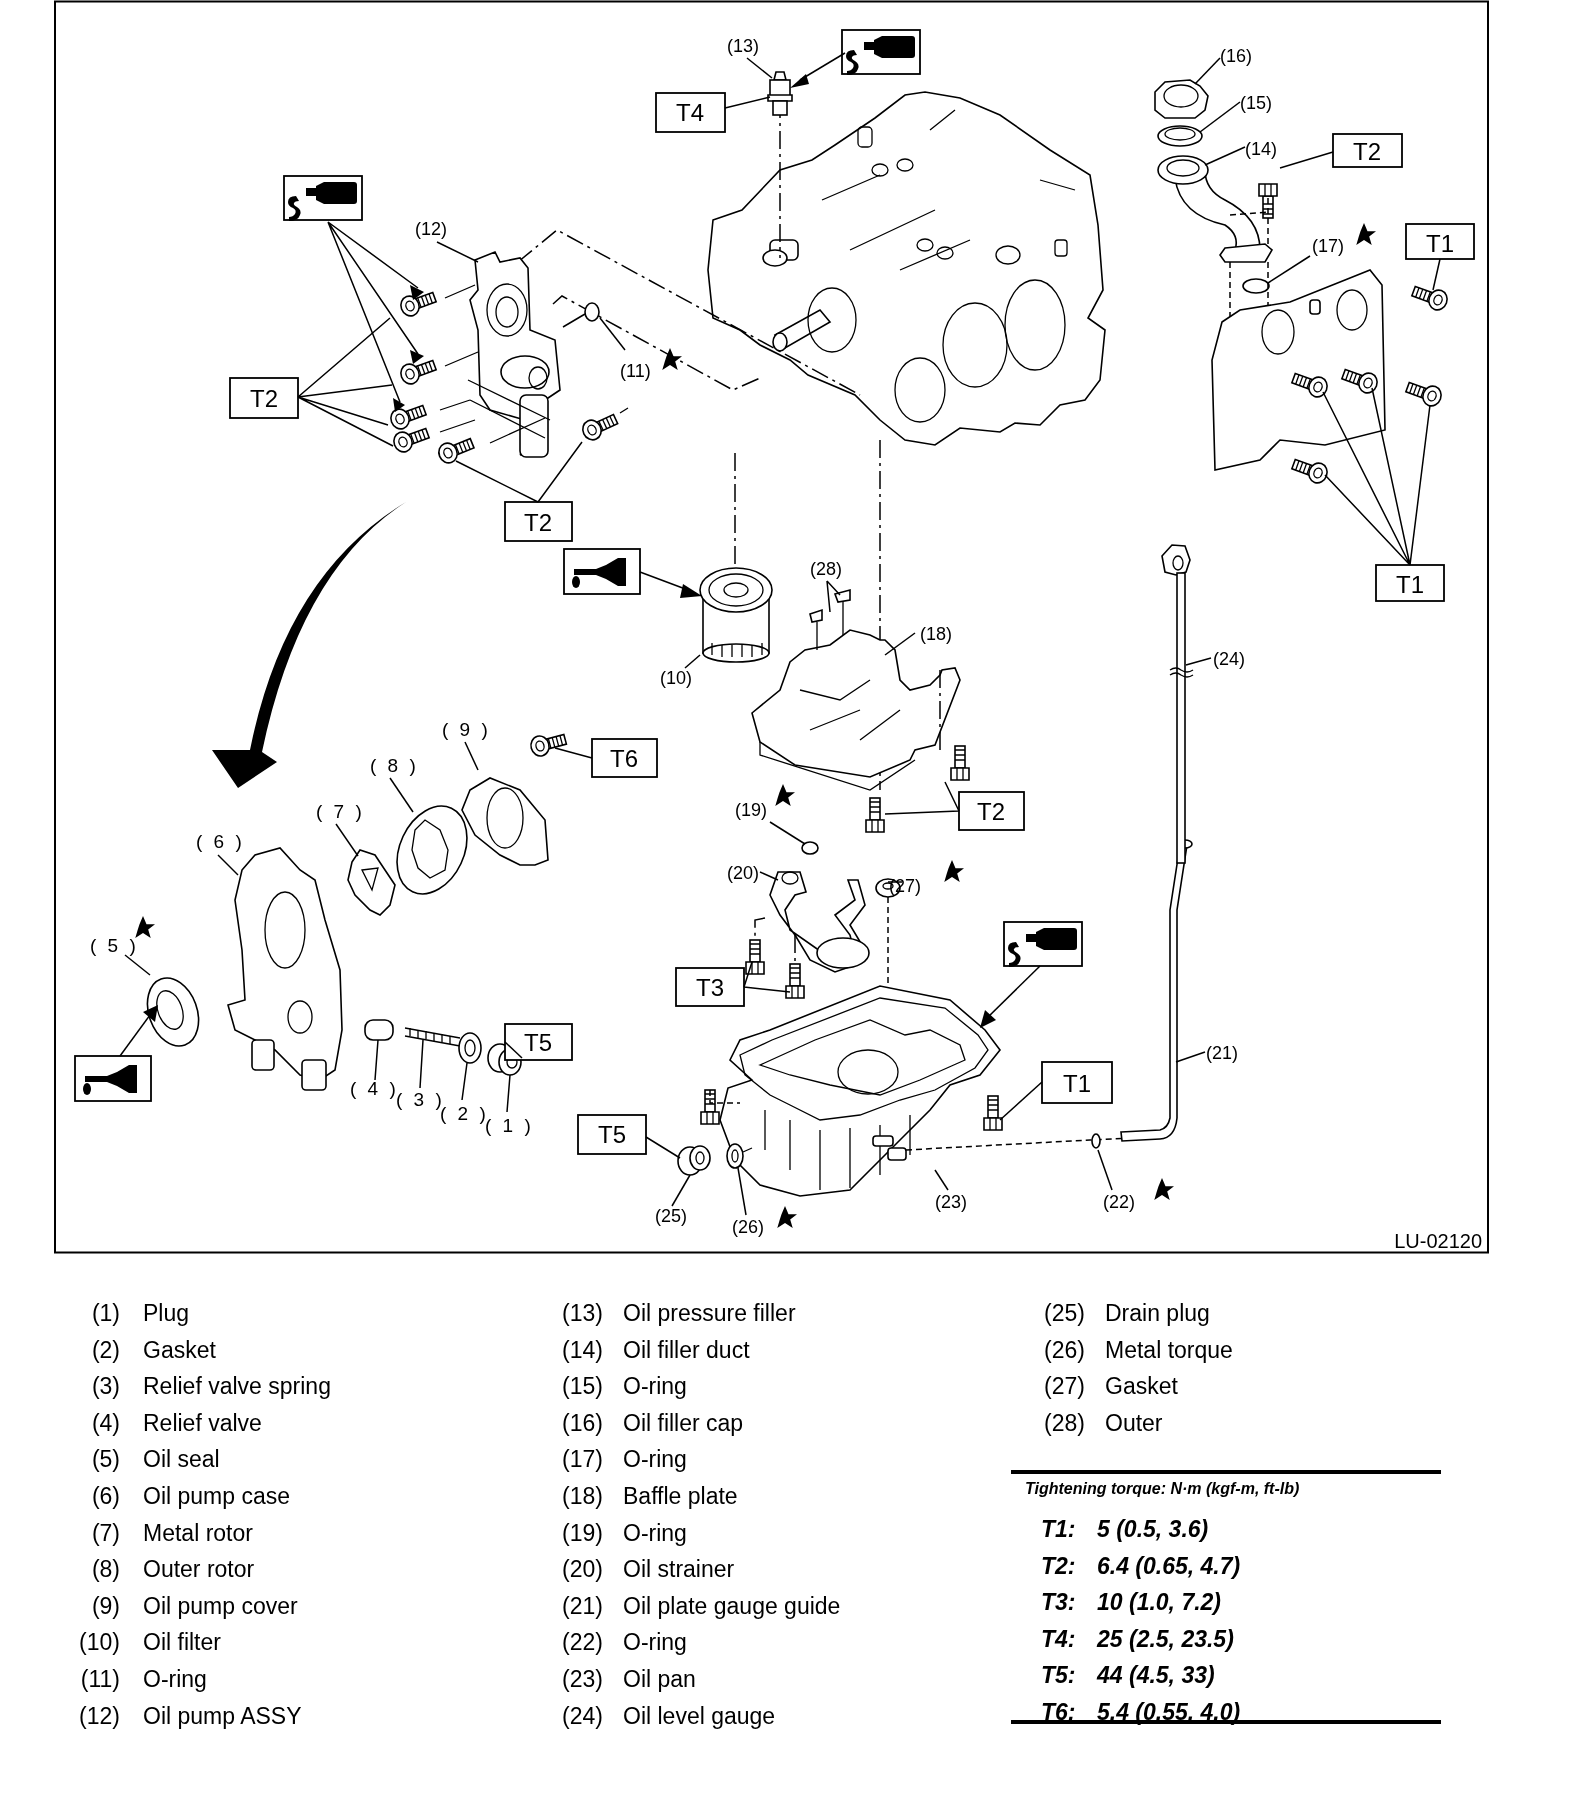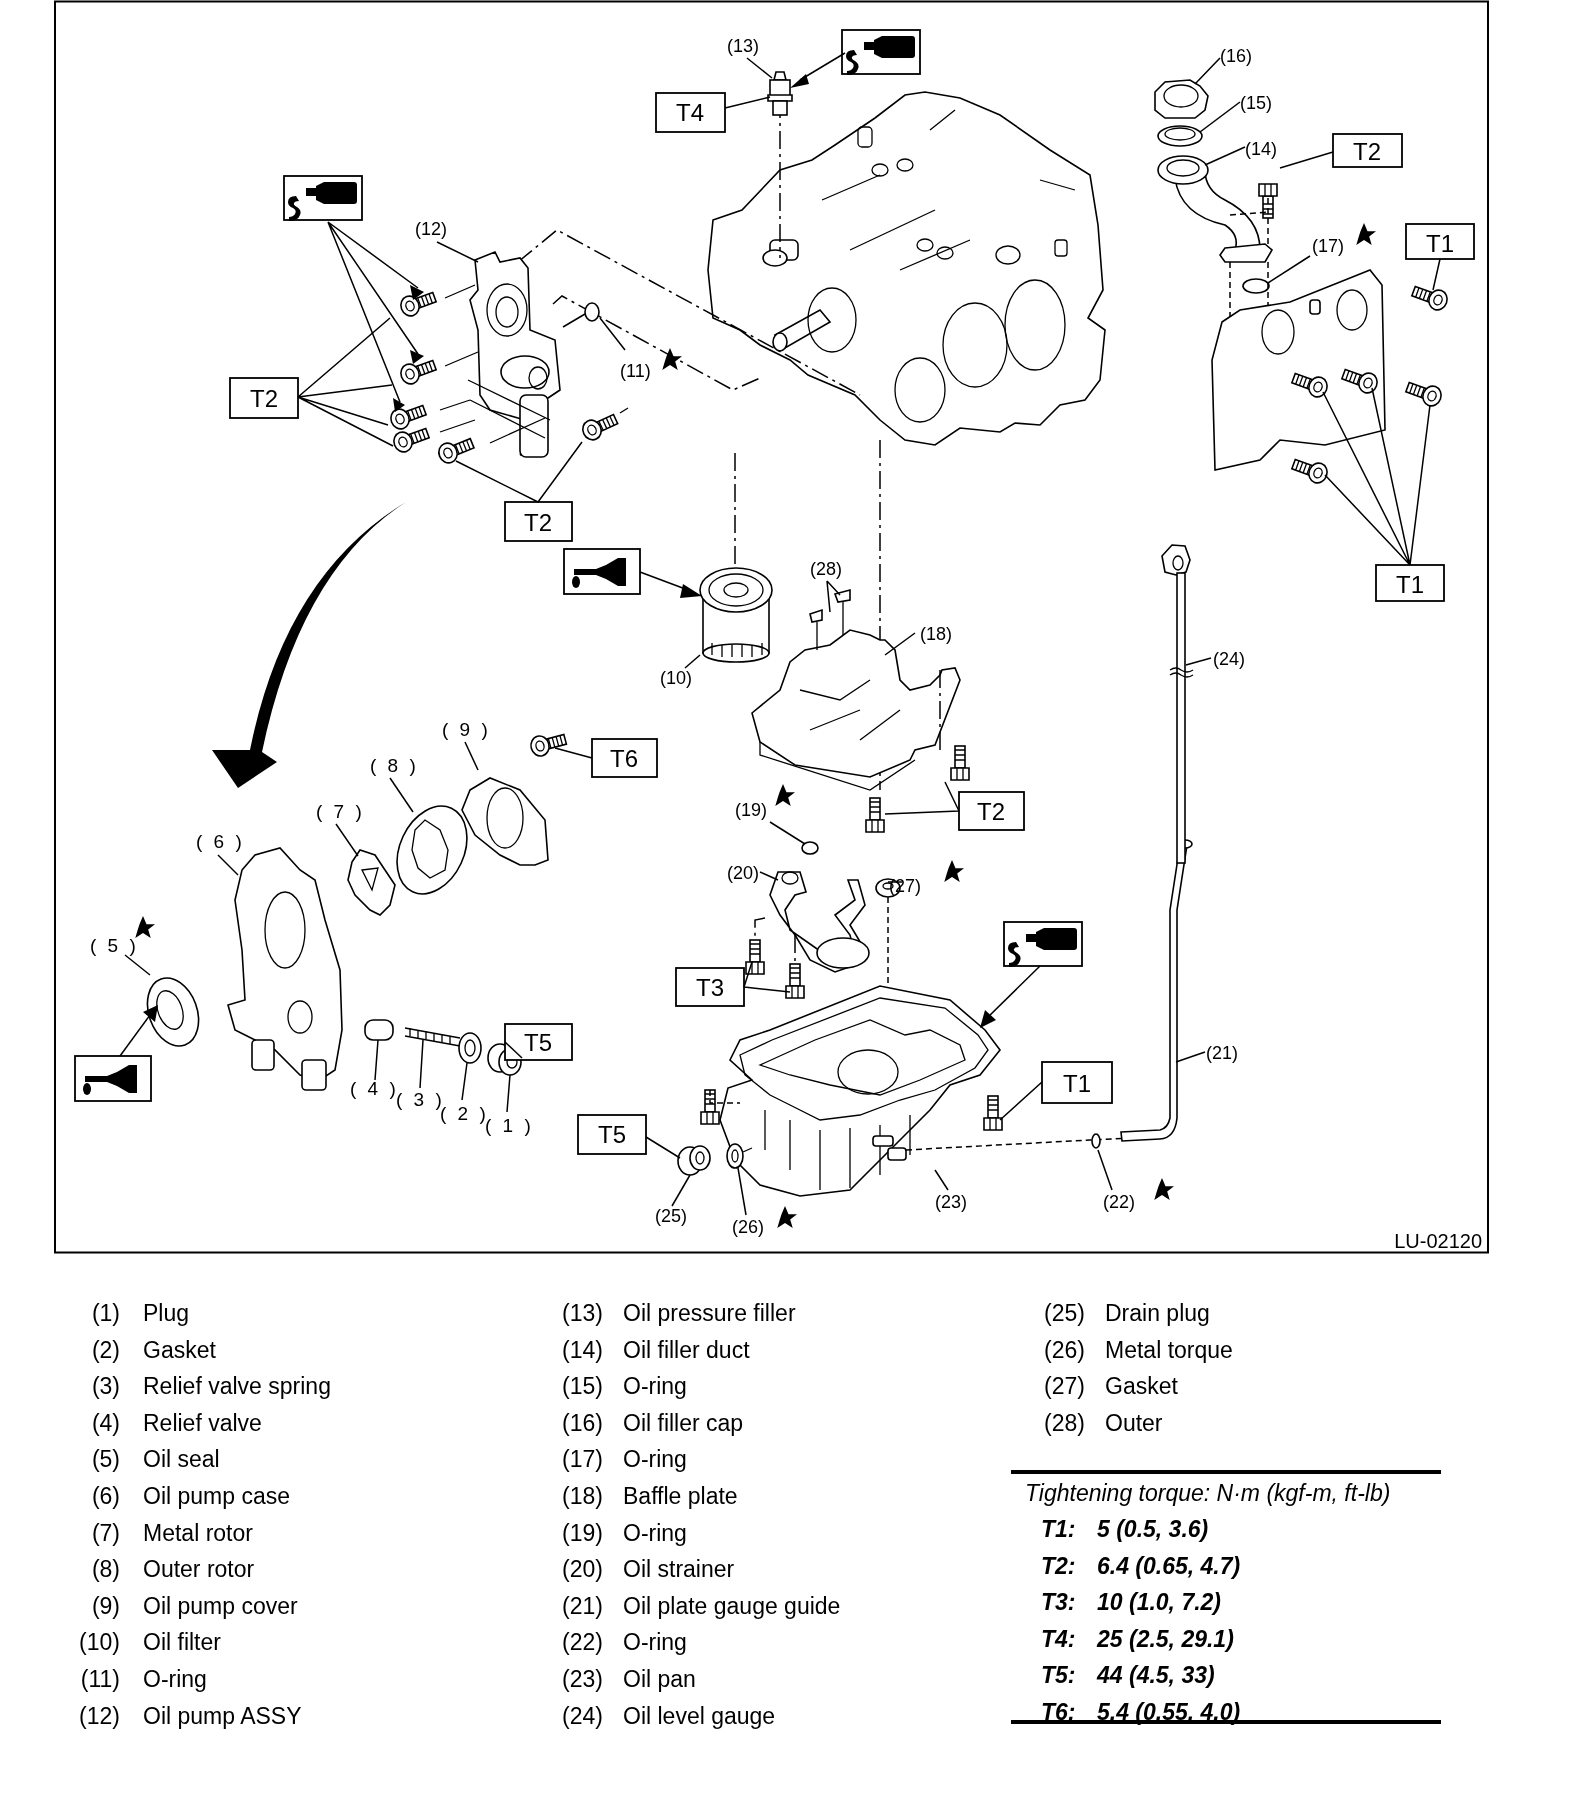--- a/index.html
+++ b/index.html
@@ -26,21 +26,21 @@
   #legend-col-1 { left: 60px; }
   #legend-col-2 { left: 540px; }
   #legend-col-3 { left: 1022px; }
   #legend-col-1 .legend-num { width: 60px; left: 0; }
   #legend-col-1 .legend-name { left: 83px; }
   #legend-col-2 .legend-num, #legend-col-3 .legend-num { width: 63px; left: 0; }
   #legend-col-2 .legend-name, #legend-col-3 .legend-name { left: 83px; }
 
   .torque { position: absolute; left: 1011px; top: 1470px; width: 430px; }
   .torque-rule { position: absolute; left: 0; width: 430px; height: 4px; background: #000; }
-  .torque-title { position: absolute; left: 14px; top: 10px; font-size: 23px; font-weight: normal; font-style: italic; white-space: nowrap; }
+  .torque-title { position: absolute; left: 14px; top: 10px; font-size: 16px; font-weight: bold; font-style: italic; white-space: nowrap; }
   .torque-row { position: absolute; left: 30px; font-size: 23px; font-weight: bold; font-style: italic; white-space: nowrap; height: 30px; line-height: 30px; }
   .torque-code { position: absolute; left: 0; }
   .torque-value { position: absolute; left: 56px; }
 </style>
 </head>
 <body>
 
 <svg id="diagram" viewBox="0 0 1584 1260" xmlns="http://www.w3.org/2000/svg">
   <defs>
     <g id="sealant-glyph">
@@ -520,21 +520,21 @@
       <div class="torque-row" style="top: 80.6px;">
         <span class="torque-code">T2:</span>
         <span class="torque-value">6.4 (0.65, 4.7)</span>
       </div>
       <div class="torque-row" style="top: 117.2px;">
         <span class="torque-code">T3:</span>
         <span class="torque-value">10 (1.0, 7.2)</span>
       </div>
       <div class="torque-row" style="top: 153.8px;">
         <span class="torque-code">T4:</span>
-        <span class="torque-value">25 (2.5, 29.1)</span>
+        <span class="torque-value">25 (2.5, 23.5)</span>
       </div>
       <div class="torque-row" style="top: 190.4px;">
         <span class="torque-code">T5:</span>
         <span class="torque-value">44 (4.5, 33)</span>
       </div>
       <div class="torque-row" style="top: 227px;">
         <span class="torque-code">T6:</span>
         <span class="torque-value">5.4 (0.55, 4.0)</span>
       </div>
     </div>

